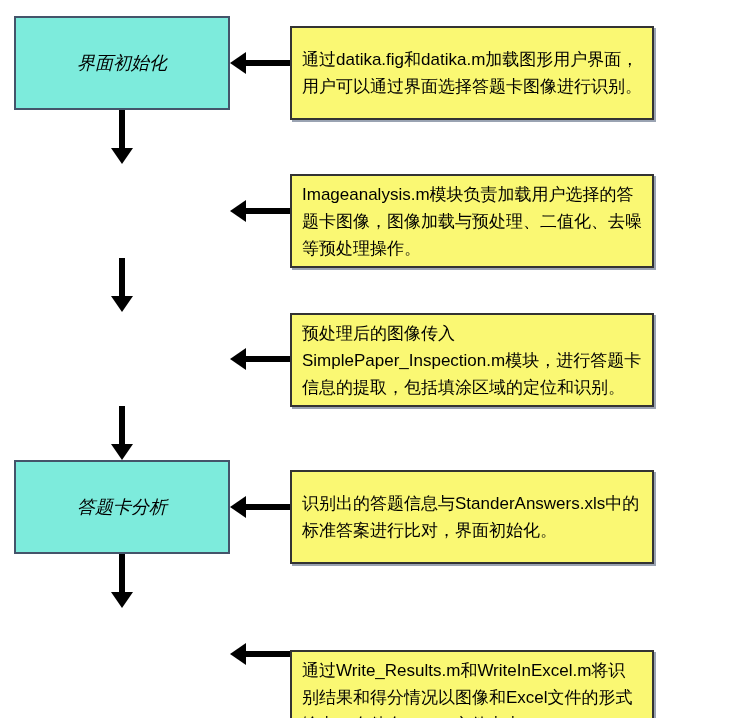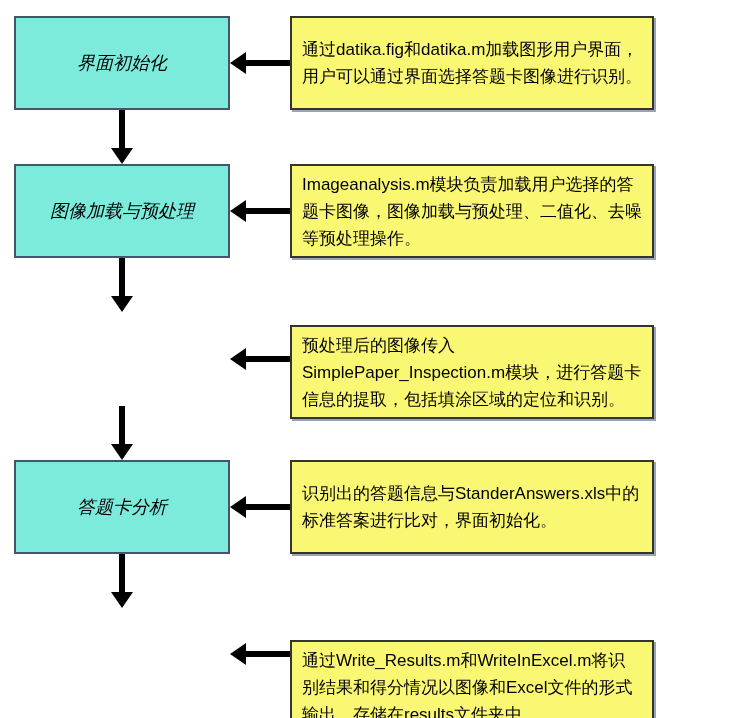--- a/index.html
+++ b/index.html
@@ -42,24 +42,25 @@
     background: var(--desc-fill, #FAF873);
     border: 2px solid var(--desc-border, #333333);
     box-shadow: 2px 2px 0 0 var(--shadow, #9AA3B2);
     display: flex;
     align-items: center;
     padding: 4px 10px;
     font-size: 17px;
     line-height: 27px;
     color: var(--text, #000000);
     text-align: left;
+    margin-top: 10px;
   }
   .row1 { top: 16px; }
   .row2 { top: 164px; }
-  .row3 { top: 325px; }
+  .row3 { top: 303px; }
   .row4 { top: 460px; }
   .row5 { top: 640px; }
 
   
   .v-arrow {
     position: absolute;
     left: 111px;
     width: 22px;
     height: 54px;
     display: flex;
@@ -114,23 +115,20 @@
   </div>
   <div class="desc-box row1">
     <span>通过datika.fig和datika.m加载图形用户界面，用户可以通过界面选择答题卡图像进行识别。</span>
   </div>
 
   <div class="v-arrow va1">
     <span class="v-stem"></span>
     <span class="v-head"></span>
   </div>
 
-  <div class="step-box row2">
-    <span>图像加载与预处理</span>
-  </div>
   <div class="h-arrow ha2">
     <span class="h-head"></span>
     <span class="h-stem"></span>
   </div>
   <div class="desc-box row2">
     <span>Imageanalysis.m模块负责加载用户选择的答题卡图像，图像加载与预处理、二值化、去噪等预处理操作。</span>
   </div>
 
   <div class="v-arrow va2">
     <span class="v-stem"></span>

